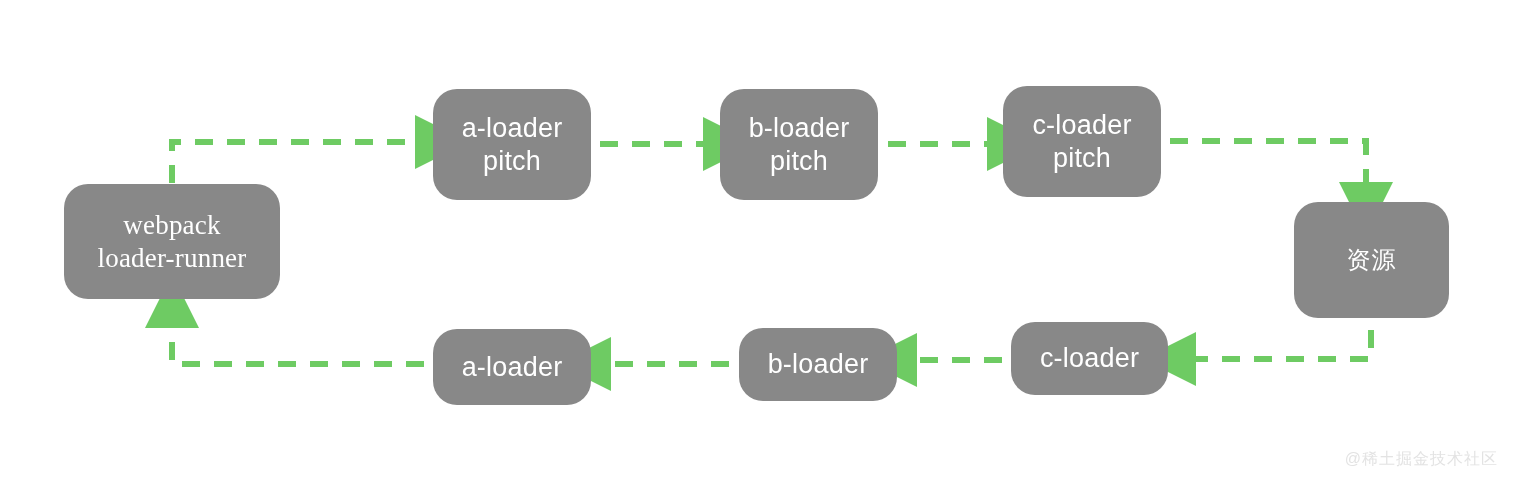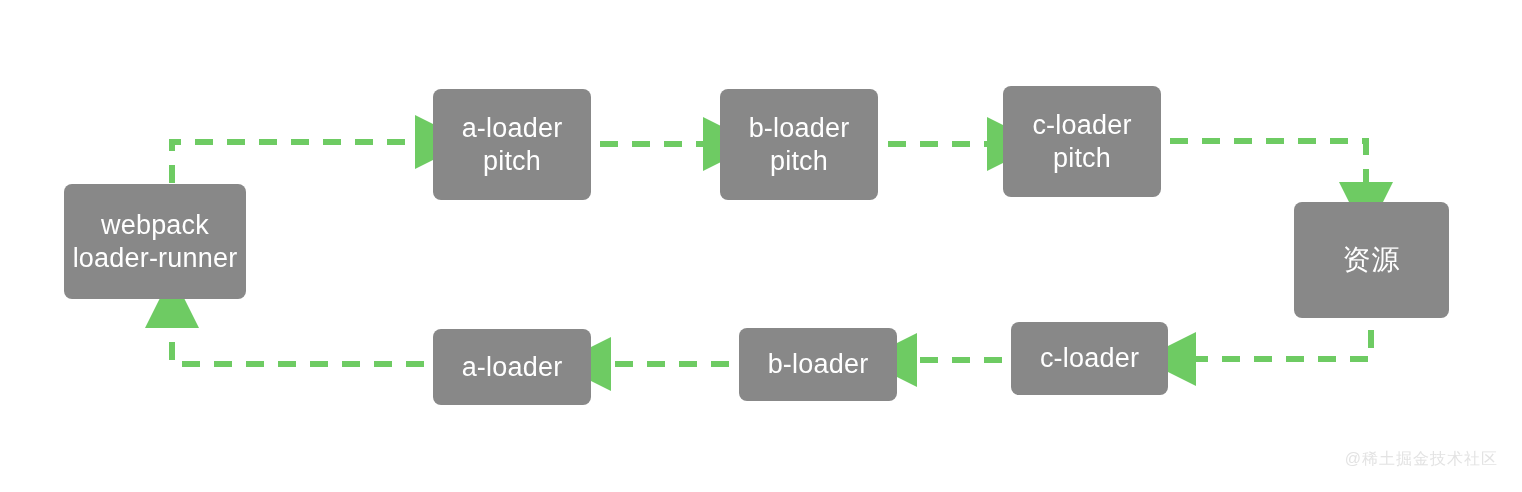--- a/index.html
+++ b/index.html
@@ -12,42 +12,42 @@
     width: 1522px;
     height: 492px;
     background: #ffffff;
     overflow: hidden;
     font-family: "Liberation Sans", "DejaVu Sans", sans-serif;
   }
   .node {
     position: absolute;
     box-sizing: border-box;
     background: #888888;
-    border-radius: 8px;
+    border-radius: 24px;
     color: #ffffff;
     display: flex;
     flex-direction: column;
     align-items: center;
     justify-content: center;
     line-height: 1.22;
     font-weight: 400;
     letter-spacing: 0.2px;
     user-select: none;
   }
   .node .line1,
   .node .line2 {
     display: block;
     white-space: nowrap;
   }
   .node.two-line { font-size: 27px; }
   .node.one-line { font-size: 27px; }
-  .node.cjk { font-size: 28px; letter-spacing: 1px; gap: 43px; }
+  .node.cjk { font-size: 24px; letter-spacing: 1px; gap: 43px; }
 
   
-  #node-webpack       { left: 64px;   top: 184px; width: 182px; height: 115px; }
+  #node-webpack       { left: 64px;   top: 184px; width: 216px; height: 115px; font-family: Liberation Serif, serif; }
   #node-a-pitch       { left: 433px;  top: 89px;  width: 158px; height: 111px; }
   #node-b-pitch       { left: 720px;  top: 89px;  width: 158px; height: 111px; }
   #node-c-pitch       { left: 1003px; top: 86px;  width: 158px; height: 111px; }
   #node-resource      { left: 1294px; top: 202px; width: 155px; height: 116px; }
   #node-c-loader      { left: 1011px; top: 322px; width: 157px; height: 73px; }
   #node-b-loader      { left: 739px;  top: 328px; width: 158px; height: 73px; }
   #node-a-loader      { left: 433px;  top: 329px; width: 158px; height: 76px; }
 
   #edges {
     position: absolute;

